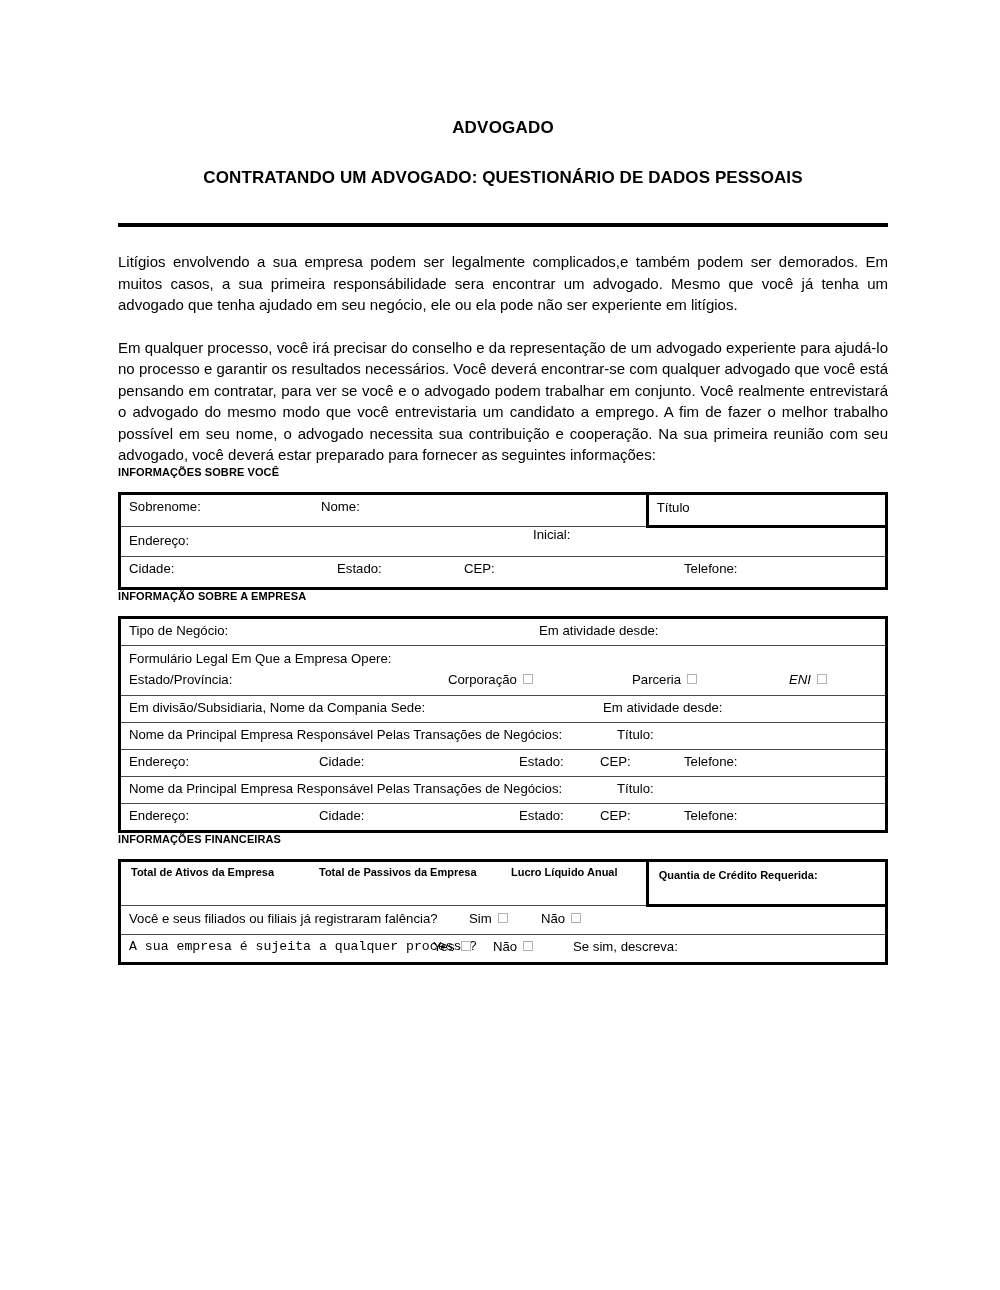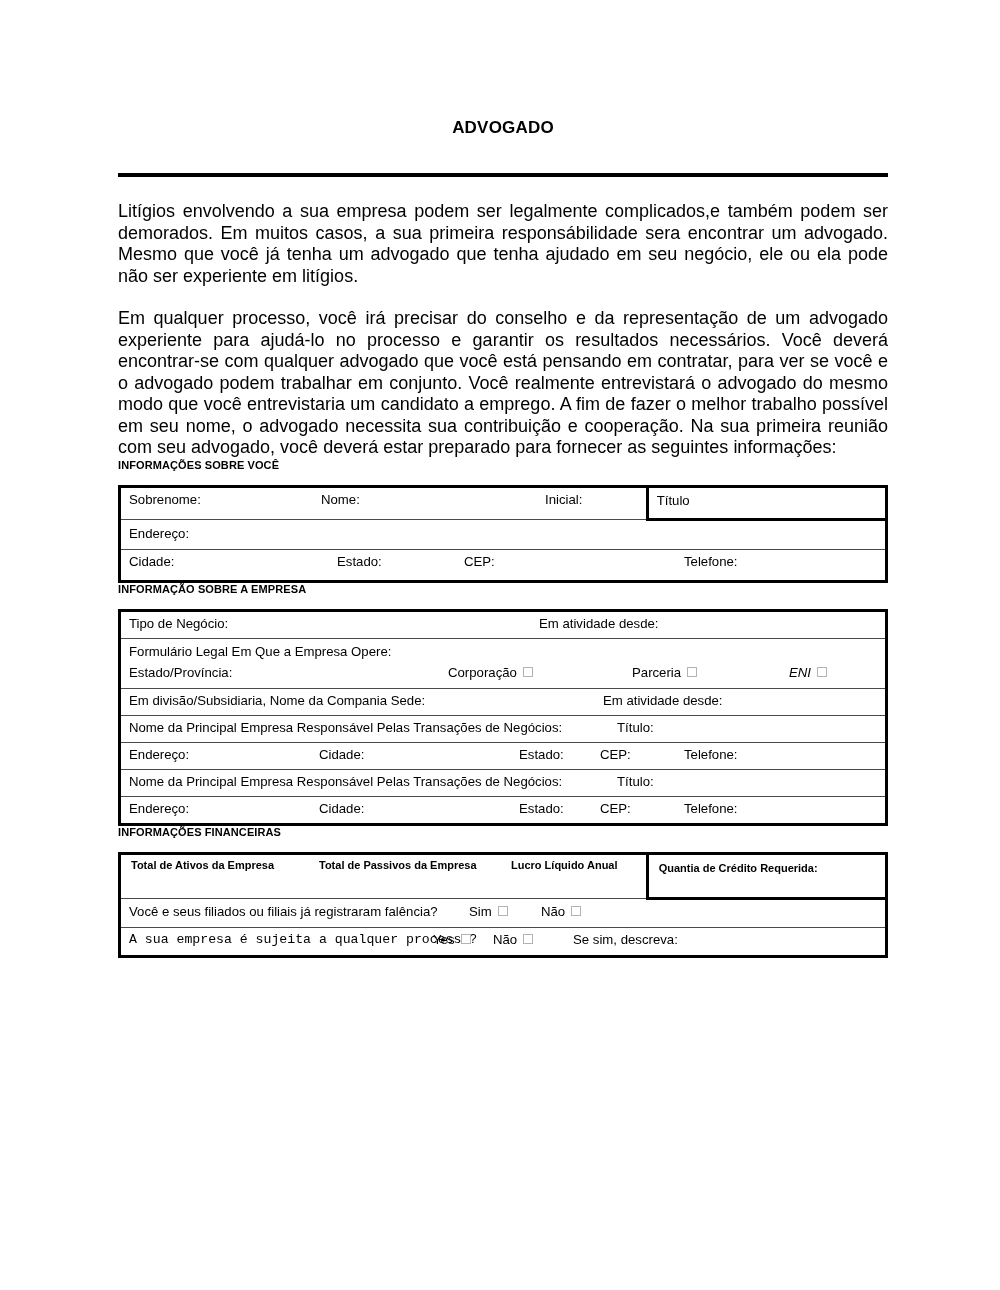--- a/index.html
+++ b/index.html
@@ -48,21 +48,21 @@
   }
   .title-rule {
     margin-top: 35px;
     height: 4px;
     background: #000000;
     width: 100%;
   }
 
   
   p.body-text {
-    font-size: 18px;
+    font-size: 15px;
     line-height: 21.5px;
     text-align: justify;
     text-justify: inter-word;
     margin: 0;
   }
   p.para-1 { margin-top: 24px; }
   p.para-2 { margin-top: 21px; }
 
   
   h2.section-heading {
@@ -154,39 +154,40 @@
   #table-financial tr.head td { height: 42px; }
   #table-financial td { height: 27px; }
 </style>
 </head>
 <body>
 
 <div class="page">
   <div class="content">
 
     <div class="doc-title">ADVOGADO</div>
+    <div class="doc-subtitle">CONTRATANDO UM ADVOGADO: QUESTIONÁRIO DE DADOS PESSOAIS</div>
     <div class="title-rule"></div>
 
     <p class="body-text para-1">Litígios envolvendo a sua empresa podem ser legalmente complicados,e também podem ser demorados. Em muitos casos, a sua primeira responsábilidade sera encontrar um advogado. Mesmo que você já tenha um advogado que tenha ajudado em seu negócio, ele ou ela pode não ser experiente em litígios.</p>
     <p class="body-text para-2">Em qualquer processo, você irá precisar do conselho e da representação de um advogado experiente para ajudá-lo no processo e garantir os resultados necessários. Você deverá encontrar-se com qualquer advogado que você está pensando em contratar, para ver se você e o advogado podem trabalhar em conjunto. Você realmente entrevistará o advogado do mesmo modo que você entrevistaria um candidato a emprego. A fim de fazer o melhor trabalho possível em seu nome, o advogado necessita sua contribuição e cooperação. Na sua primeira reunião com seu advogado, você deverá estar preparado para fornecer as seguintes informações:</p>
 
     <h2 class="section-heading sec1-heading">INFORMAÇÕES SOBRE VOCÊ</h2>
 
     <table class="form-table" id="table-personal">
       <colgroup>
         <col style="width:68.8%">
         <col style="width:31.2%">
       </colgroup>
       <tbody>
         <tr class="r1">
           <td>
             <div class="cell-inner rowline">
               <span class="lbl" style="left:8px;">Sobrenome:</span>
               <span class="lbl" style="left:200px;">Nome:</span>
-              <span class="lbl" style="left:424px;">Inicial:</span>
+              <span class="lbl" style="left:412px;margin-top:28px;">Inicial:</span>
             </div>
           </td>
           <td class="thick-cell">
             <div class="cell-inner">
               <span class="lbl">Título</span>
             </div>
           </td>
         </tr>
         <tr class="r3">
           <td colspan="2">

